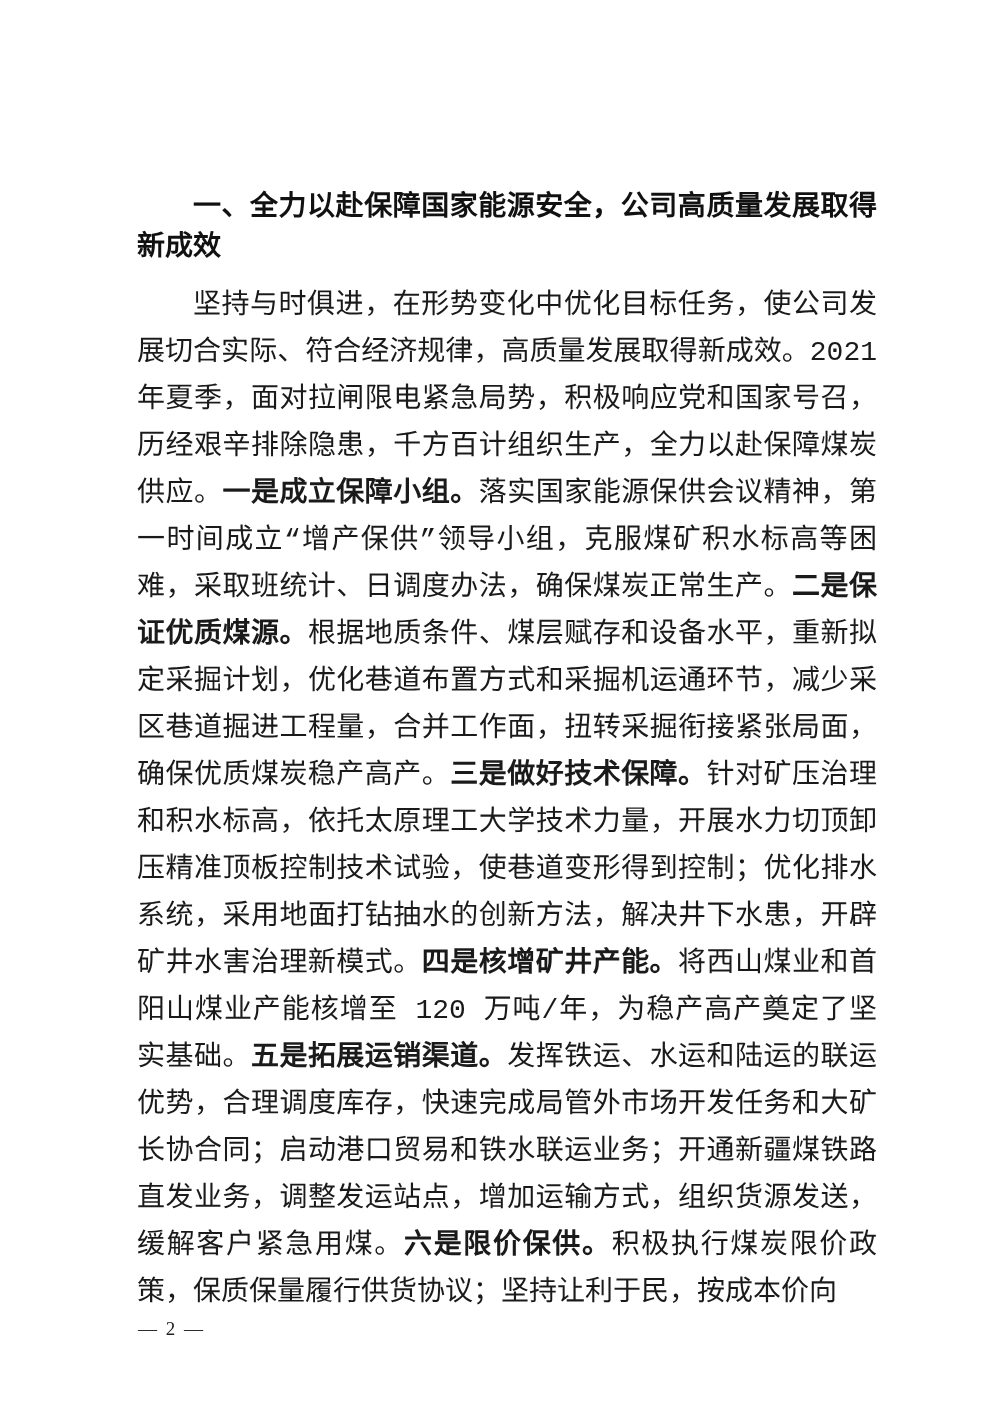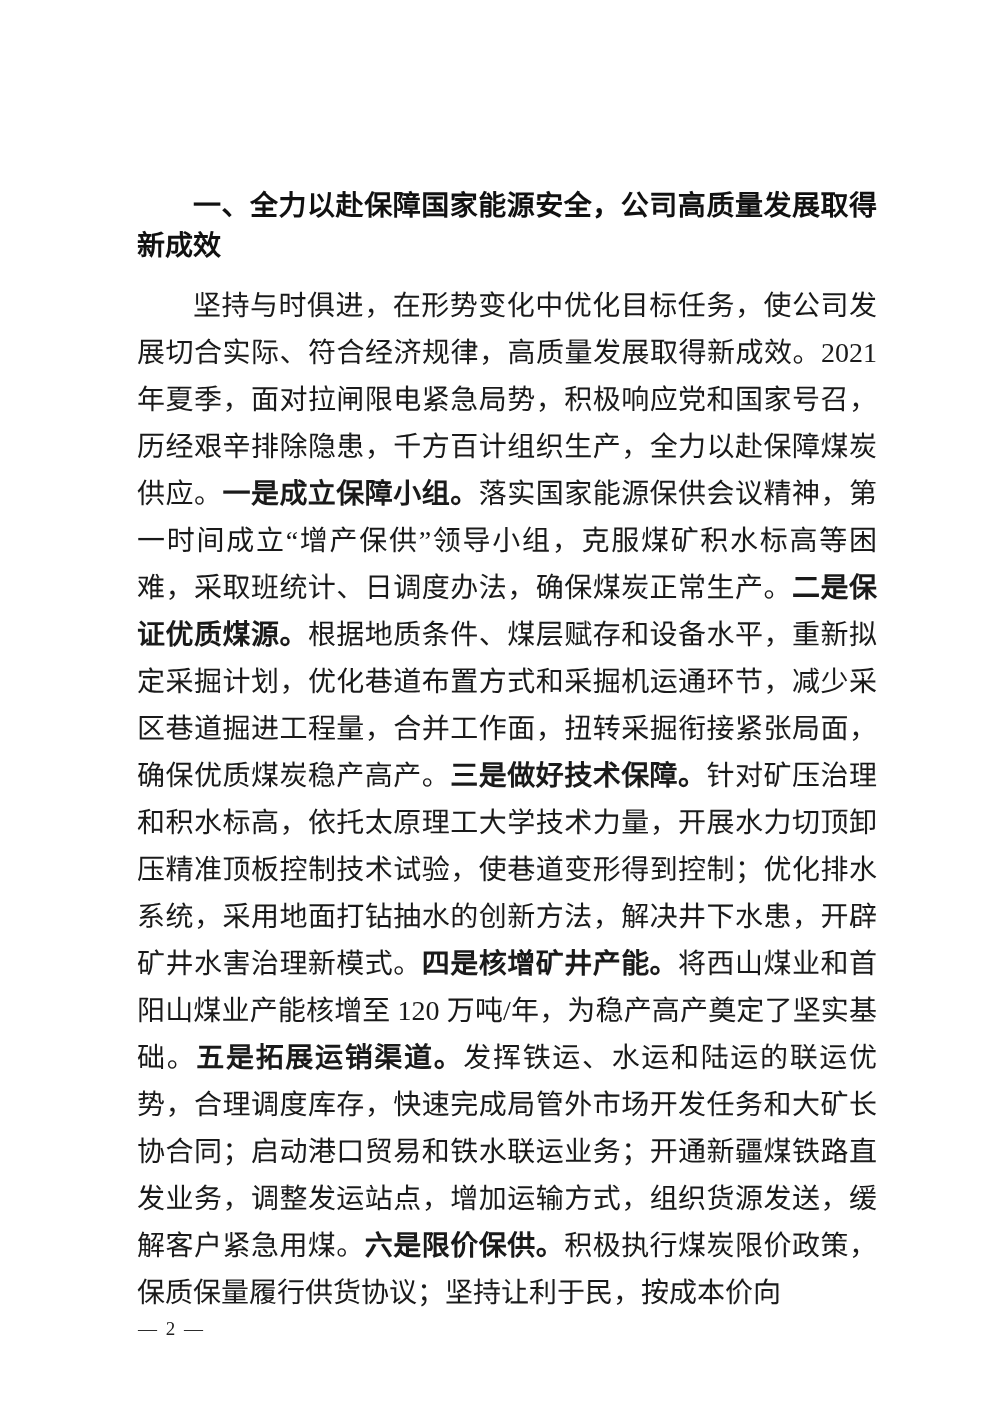--- a/index.html
+++ b/index.html
@@ -32,20 +32,21 @@
     color: #111111;
     text-align: justify;
   }
   .body-paragraph {
     margin: 0;
     font-size: 28px;
     line-height: 47px;
     text-align: justify;
     text-indent: 2em;
     color: #1a1a1a;
+    font-family: Liberation Mono, monospace;
   }
   .body-paragraph span {
     font-kerning: none;
   }
   .run-in-bold {
     font-weight: 700;
   }
   .page-number {
     position: absolute;
     left: 138px;

